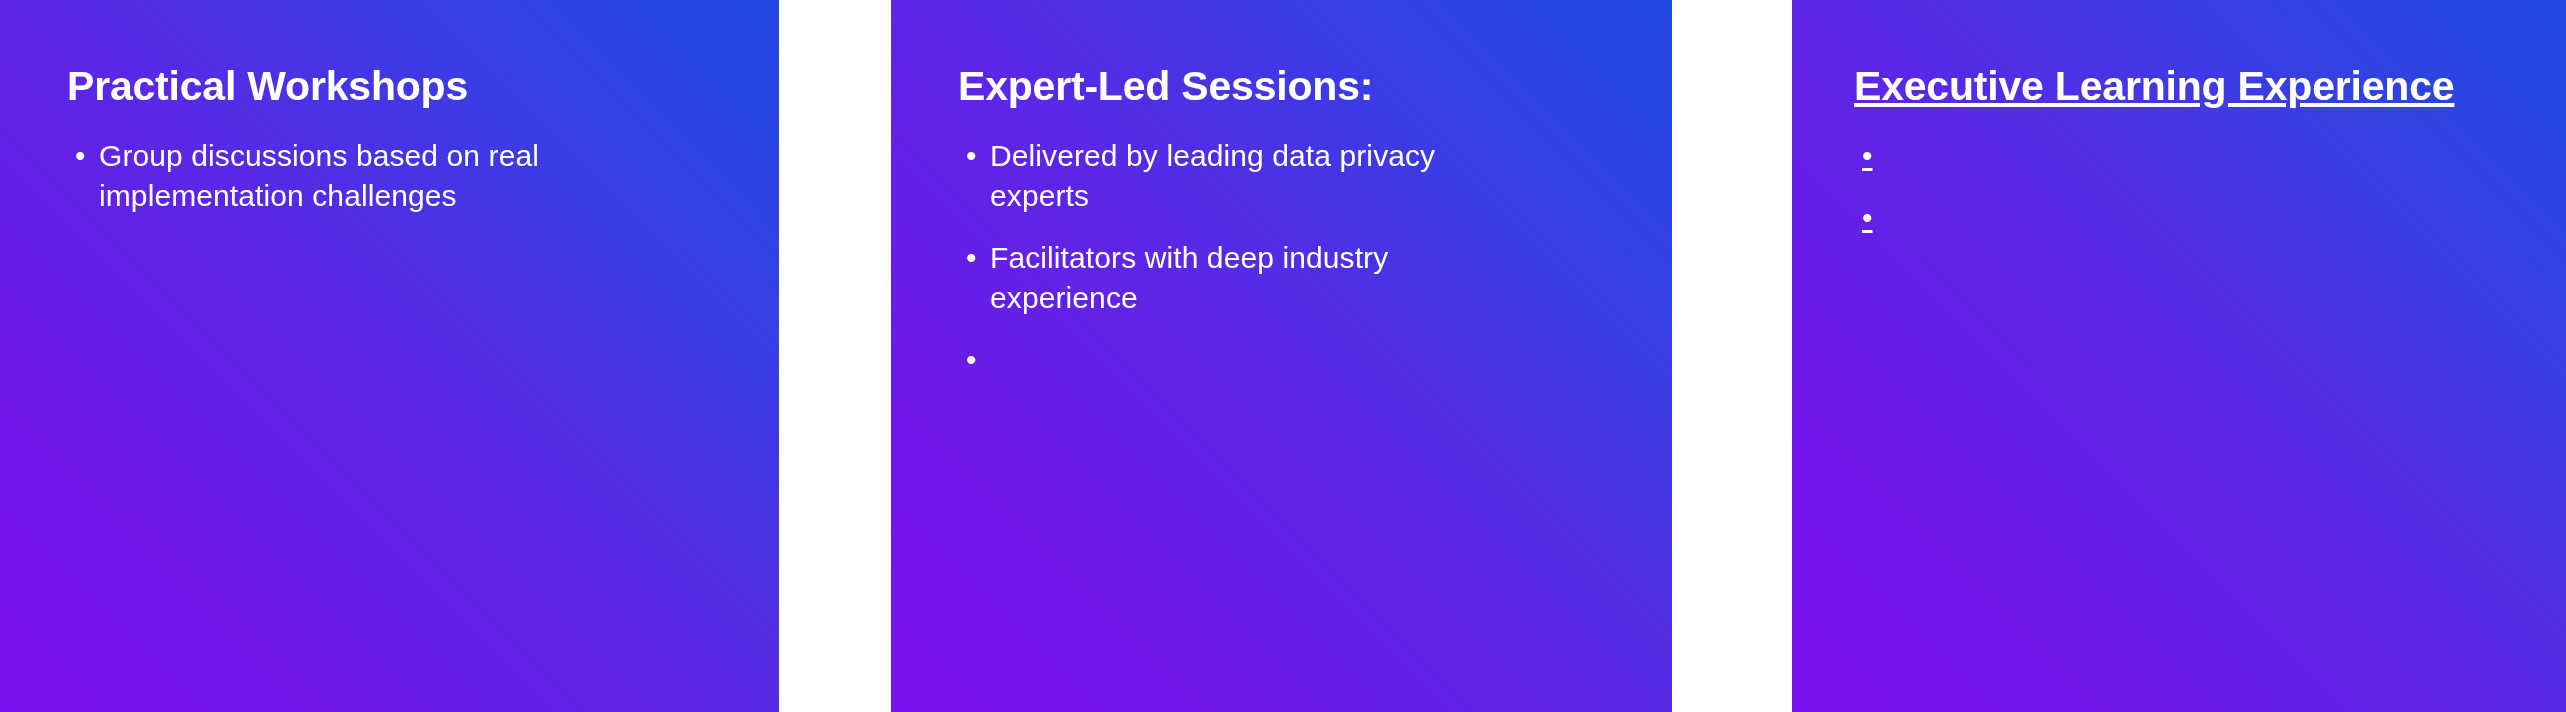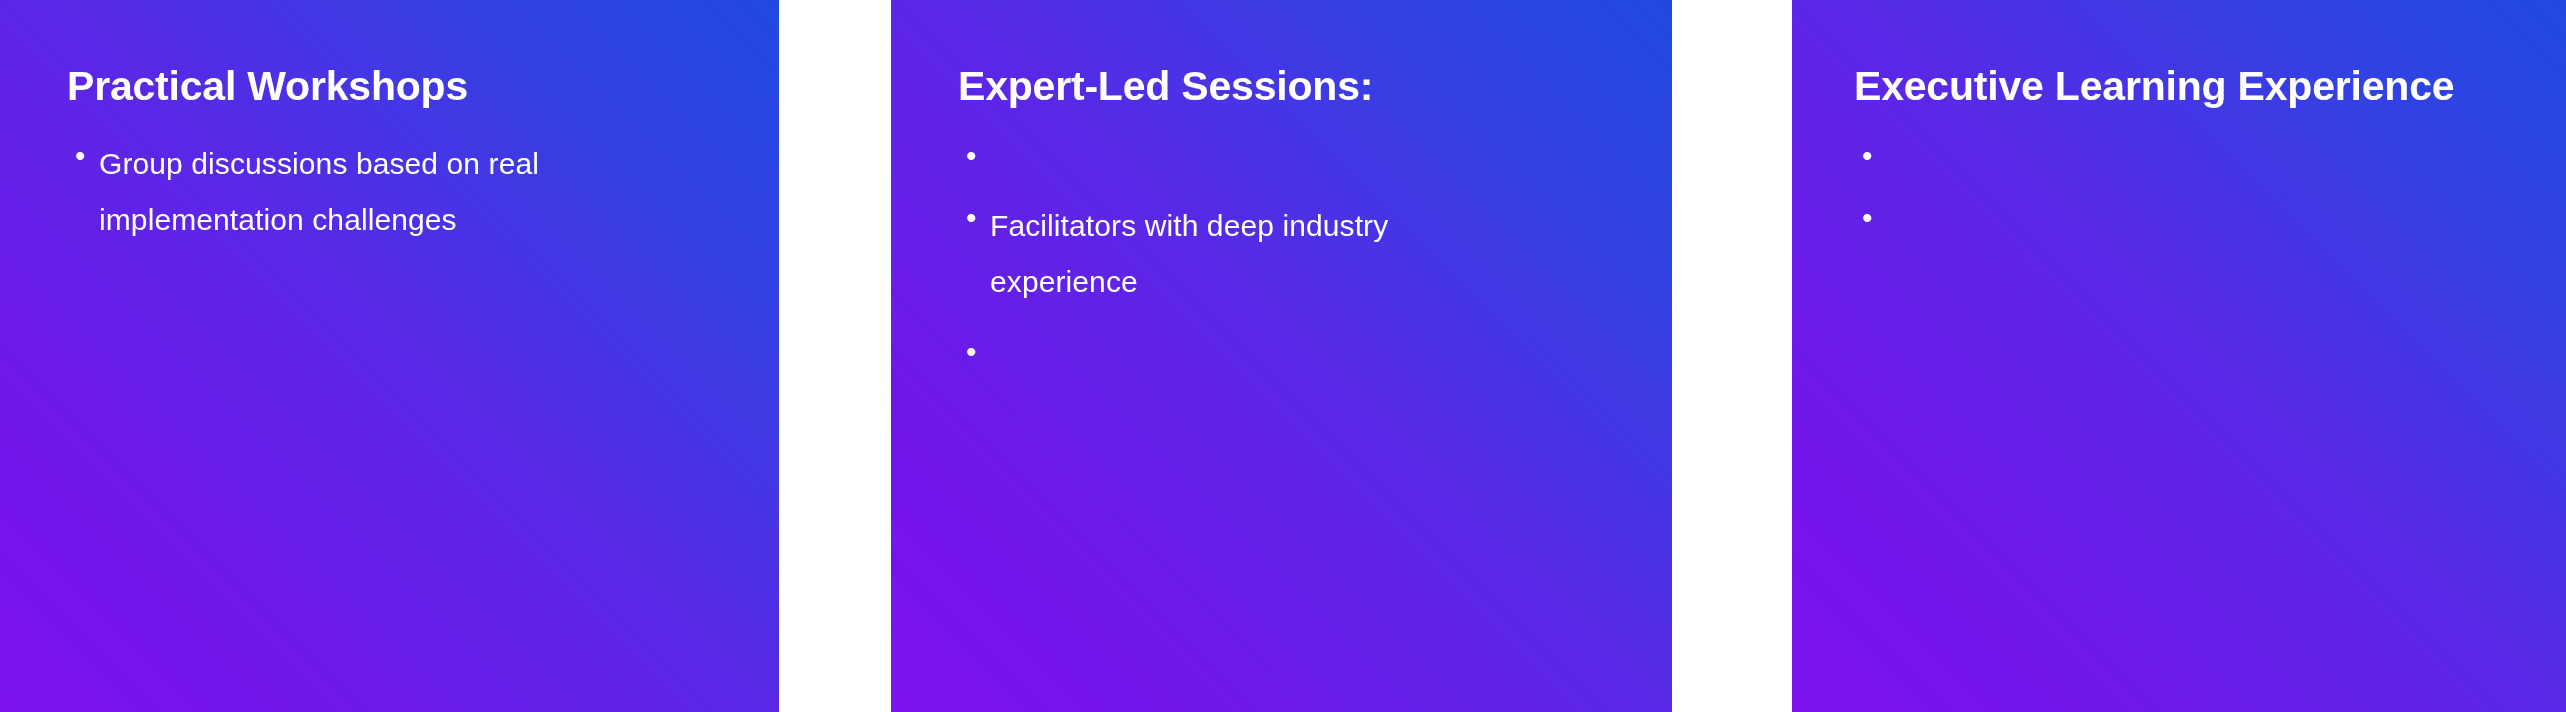--- a/index.html
+++ b/index.html
@@ -30,21 +30,21 @@
     overflow: hidden;
     background-image: linear-gradient(45deg, #7c12ef 0%, #7215ea 18%, #5b27e6 50%, #3540e3 78%, #2049e0 100%);
     color: #ffffff;
   }
 
   
   .panel-1 { width: 779px; }
   .gap-1   { width: 112px; flex: 0 0 112px; background: #ffffff; }
   .panel-2 { width: 781px; }
   .gap-2   { width: 120px; flex: 0 0 120px; background: #ffffff; }
-  .panel-3 { width: 774px; }
+  .panel-3 { width: 774px; text-decoration: underline; }
 
   .panel-inner {
     position: relative;
     padding: 62px 40px 30px 67px;
     box-sizing: border-box;
     height: 100%;
     border-radius: 22px;
   }
 
   .panel-title {
@@ -78,21 +78,21 @@
     font-size: 30px;
     line-height: 40px;
     color: #ffffff;
     text-align: left;
     padding-left: 6px;
     box-sizing: border-box;
   }
 
   .bullet-text {
     font-size: 30px;
-    line-height: 56px;
+    line-height: 40px;
     font-weight: 400;
     color: #ffffff;
     letter-spacing: 0.1px;
     max-width: 560px;
   }
 
   .panel-2 .bullet-text { max-width: 530px; }
   .panel-3 .bullet-text { max-width: 600px; }
 
   .panel-2 .panel-inner { }
@@ -116,20 +116,21 @@
   </section>
 
   <div class="gap-1"></div>
 
   <section class="panel panel-2">
     <div class="panel-inner">
       <h2 class="panel-title">Expert-Led Sessions:</h2>
       <ul class="bullet-list">
         <li class="bullet-item">
           <span class="bullet-mark">•</span>
+          <span class="bullet-text">Delivered by leading data privacy experts</span>
         </li>
         <li class="bullet-item">
           <span class="bullet-mark">•</span>
           <span class="bullet-text">Facilitators with deep industry experience</span>
         </li>
         <li class="bullet-item">
           <span class="bullet-mark">•</span>
         </li>
       </ul>
     </div>

